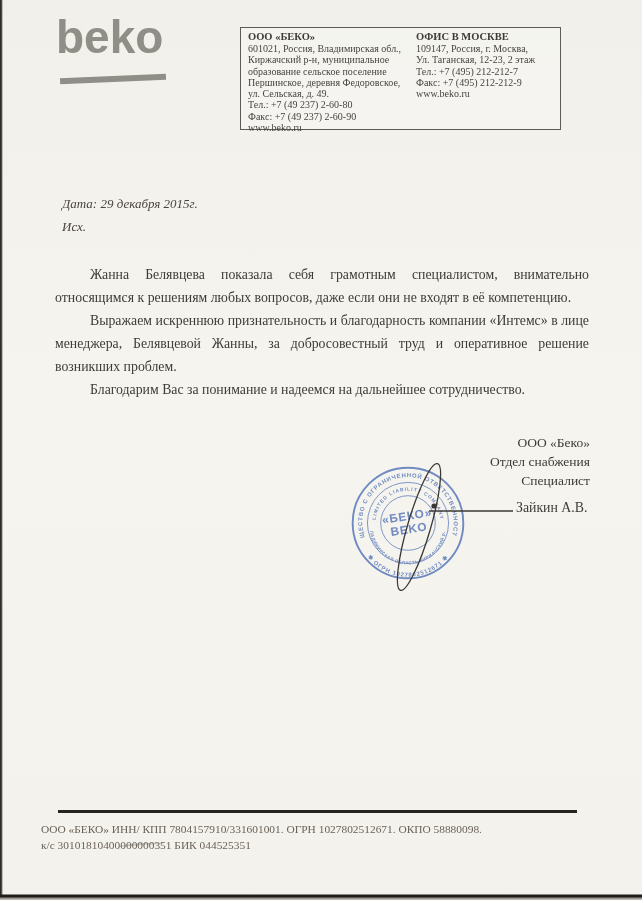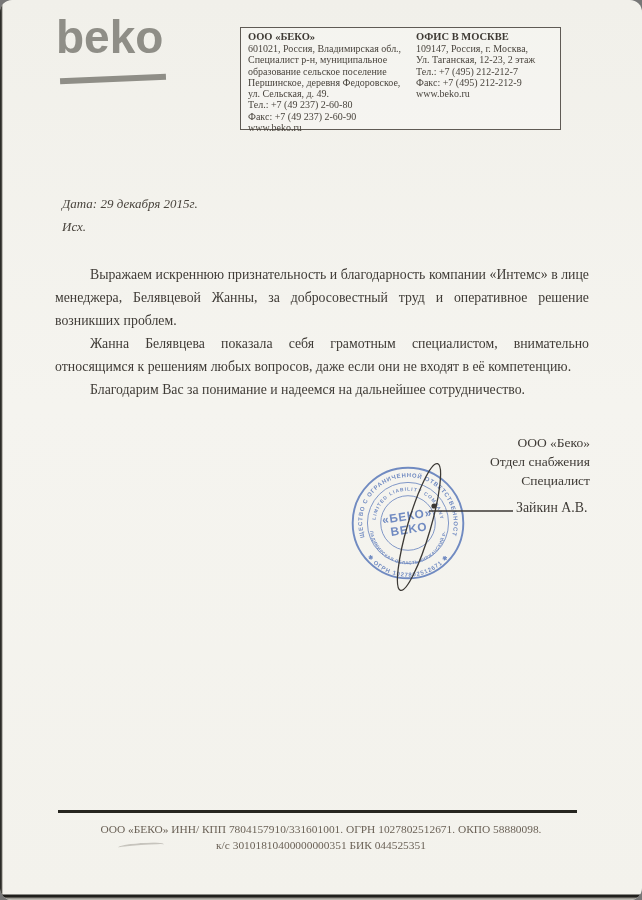--- a/index.html
+++ b/index.html
@@ -1,19 +1,19 @@
 <!DOCTYPE html>
 <html><head>
 <meta charset="utf-8">
 <style>
   html,body{margin:0;padding:0;background:#777;}
   .page{
     position:relative;width:642px;height:900px;overflow:hidden;
     background:linear-gradient(180deg,#f1f0ea 0%,#f5f4ef 45%,#f3f2ec 100%);
-    font-family:"Liberation Serif", serif;color:#403c37;border-radius:12px;
+    font-family:"Liberation Serif", serif;color:#403c37;
   }
   .scan-edge-left{position:absolute;left:0;top:0;width:3px;height:100%;
     background:linear-gradient(90deg,#2b2b27 0,#2b2b27 40%,#a3a19a 75%,rgba(0,0,0,0) 100%);}
   .scan-edge-bottom{position:absolute;left:0;top:893px;width:100%;height:7px;
     background:linear-gradient(180deg,rgba(0,0,0,0) 0,rgba(0,0,0,0) 1px,#201f1c 2px,#201f1c 4px,#8d8b84 5px,#c9c7c0 100%);}
   .scan-artifact{position:absolute;left:118px;top:843px;width:46px;height:4px;
     border-top:2px solid rgba(95,90,80,.30);border-radius:50%;transform:rotate(-4deg);}
 
   
   .logo-text{position:absolute;left:56px;top:14px;
@@ -55,40 +55,40 @@
   .st-obl{font-size:6px;letter-spacing:0.6px;}
   .st-center{font-family:"Liberation Sans", sans-serif;font-weight:bold;font-size:16px;
     letter-spacing:1px;text-anchor:middle;}
 
   
   .pen{position:absolute;left:380px;top:450px;width:180px;height:160px;pointer-events:none;}
   .pen .stroke{fill:none;stroke:#3c3935;stroke-width:1.3px;}
 
   
   .footer-rule{position:absolute;left:58px;top:810px;width:519px;height:3px;background:#26251f;}
-  .footer-text{position:absolute;left:41px;top:821px;width:560px;text-align:center;
+  .footer-text{position:absolute;left:41px;top:821px;width:560px;
     font-size:11.4px;line-height:16px;color:#6b6257;}
 </style>
 </head>
 <body>
 
 <div class="page">
 
   <div class="scan-edge-left"></div>
   <div class="scan-edge-bottom"></div>
   <div class="scan-artifact"></div>
 
   <div class="logo-text">beko</div>
   <div class="logo-underline"></div>
 
   <div class="contact-box">
     <div class="contact-col">
       <div class="contact-title">ООО «БЕКО»</div>
       <div class="contact-line">601021, Россия, Владимирская обл.,</div>
-      <div class="contact-line">Специалист р-н, муниципальное</div>
+      <div class="contact-line">Киржачский р-н, муниципальное</div>
       <div class="contact-line">образование сельское поселение</div>
       <div class="contact-line">Першинское, деревня Федоровское,</div>
       <div class="contact-line">ул. Сельская, д. 49.</div>
       <div class="contact-line">Тел.:  +7 (49 237) 2-60-80</div>
       <div class="contact-line">Факс: +7 (49 237) 2-60-90</div>
       <div class="contact-line">www.beko.ru</div>
     </div>
     <div class="contact-col col2">
       <div class="contact-title">ОФИС В МОСКВЕ</div>
       <div class="contact-line">109147, Россия, г. Москва,</div>
@@ -98,22 +98,22 @@
       <div class="contact-line">www.beko.ru</div>
     </div>
   </div>
 
   <div class="date-block">
     <div>Дата:  29 декабря 2015г.</div>
     <div>Исх.</div>
   </div>
 
   <div class="body-text">
+    <p>Жанна Белявцева показала себя грамотным специалистом, внимательно относящимся к решениям любых вопросов, даже если они не входят в её компетенцию.</p>
     <p>Выражаем искреннюю признательность и благодарность компании «Интемс» в лице менеджера, Белявцевой Жанны, за добросовестный труд и оперативное решение возникших проблем.</p>
-    <p>Жанна Белявцева показала себя грамотным специалистом, внимательно относящимся к решениям любых вопросов, даже если они не входят в её компетенцию.</p>
     <p>Благодарим Вас за понимание и надеемся на дальнейшее сотрудничество.</p>
   </div>
 
   <div class="closing">
     <div>ООО «Беко»</div>
     <div>Отдел снабжения</div>
     <div>Специалист</div>
   </div>
   <div class="signer-name">Зайкин А.В.</div>
 

